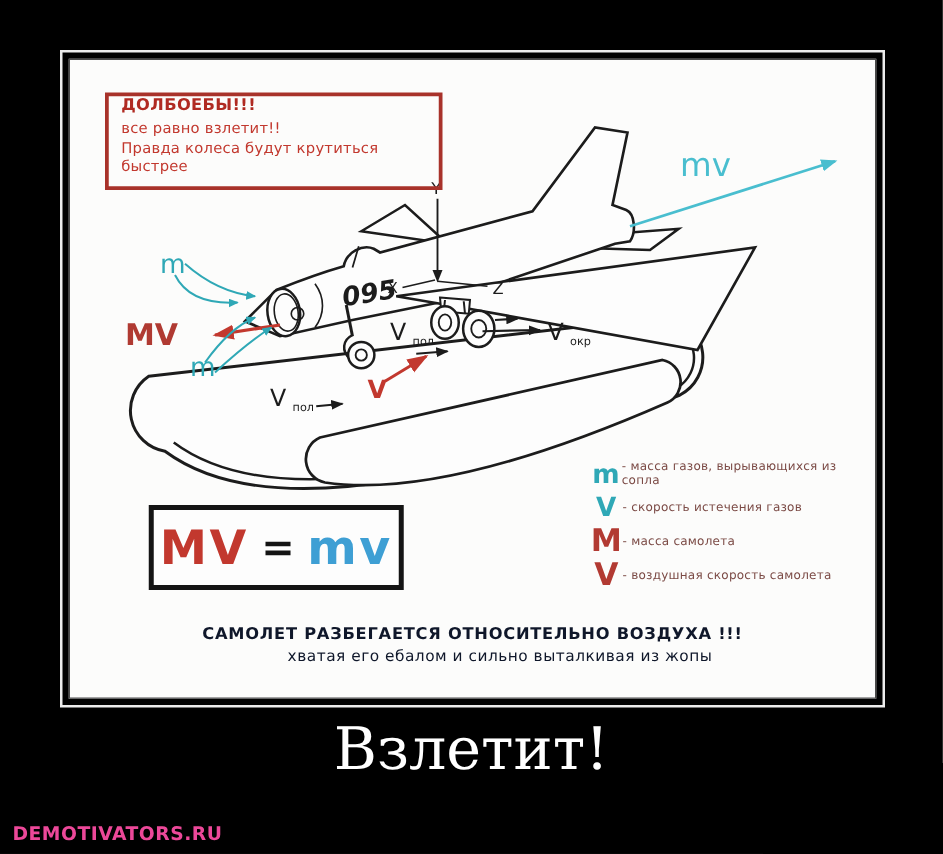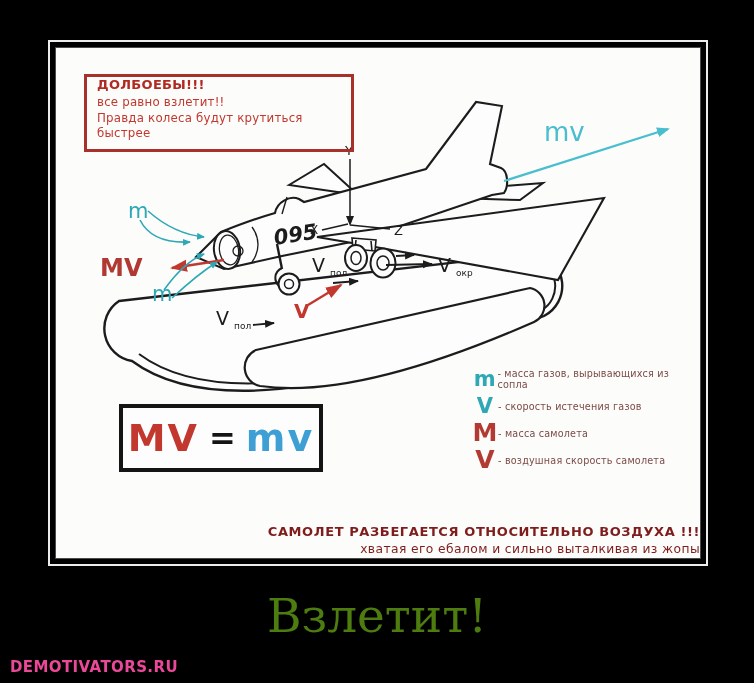--- a/index.html
+++ b/index.html
@@ -20,26 +20,26 @@
   .formula-box .f-eq{color:#141414;font-size:32px;font-weight:bold;}
   .formula-box .f-right{color:#3E9FD4;font-size:38px;font-weight:bold;letter-spacing:2px;}
 
   .legend{position:absolute;left:416px;top:320px;width:226px;}
   .legend-row{display:flex;align-items:center;margin-bottom:5px;}
   .legend-sym{width:26px;text-align:center;font-weight:bold;line-height:22px;}
   .legend-sym.s-teal{color:#2FA8B6;font-size:21px;}
   .legend-sym.s-red{color:#B23A32;font-size:25px;}
   .legend-txt{font-size:9.6px;color:#7B4A45;letter-spacing:.2px;line-height:11px;}
 
-  .slogan{position:absolute;left:0;top:452px;width:100%;text-align:right;color:#7f1d1d;margin-top:24px;}
+  .slogan{position:absolute;left:0;top:452px;width:100%;text-align:center;color:#0f172a;}
   .slogan .s1{font-size:13px;font-weight:bold;letter-spacing:.6px;}
   .slogan .s2{font-size:12.3px;margin-top:3px;letter-spacing:.4px;padding-left:44px;}
 
-  .caption{position:absolute;left:0;top:572px;width:100%;text-align:center;color:#4d7c0f;
-           font-family:"DejaVu Serif","Liberation Serif",serif;font-size:47px;margin-top:16px;}
+  .caption{position:absolute;left:0;top:572px;width:100%;text-align:center;color:#ffffff;
+           font-family:"DejaVu Serif","Liberation Serif",serif;font-size:47px;}
   .watermark{position:absolute;left:10px;top:658px;color:#ec4899;font-size:15px;font-weight:bold;letter-spacing:.4px;}
 </style>
 </head>
 <body>
 
 <div class="page">
   <div class="frame">
     <div class="photo">
 
       <svg width="644" height="510" viewBox="0 0 644 510">

